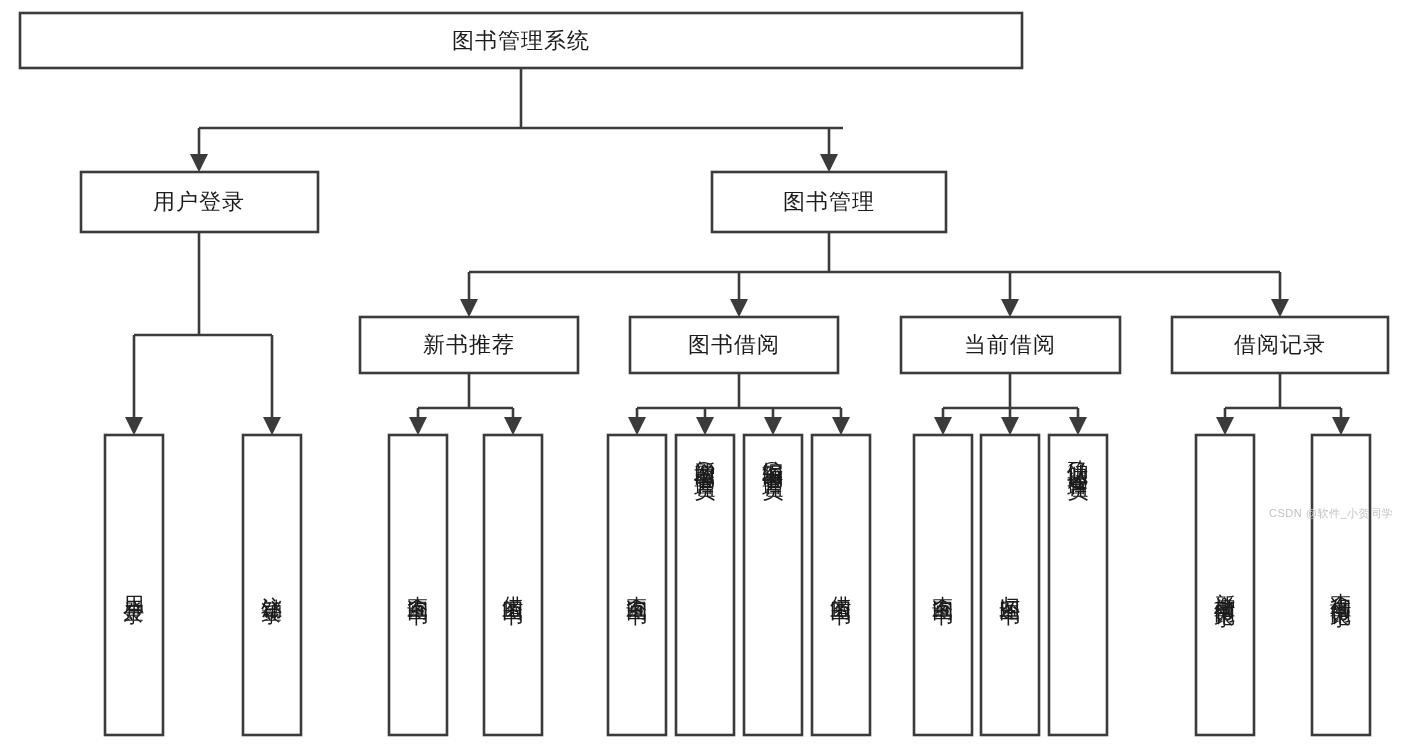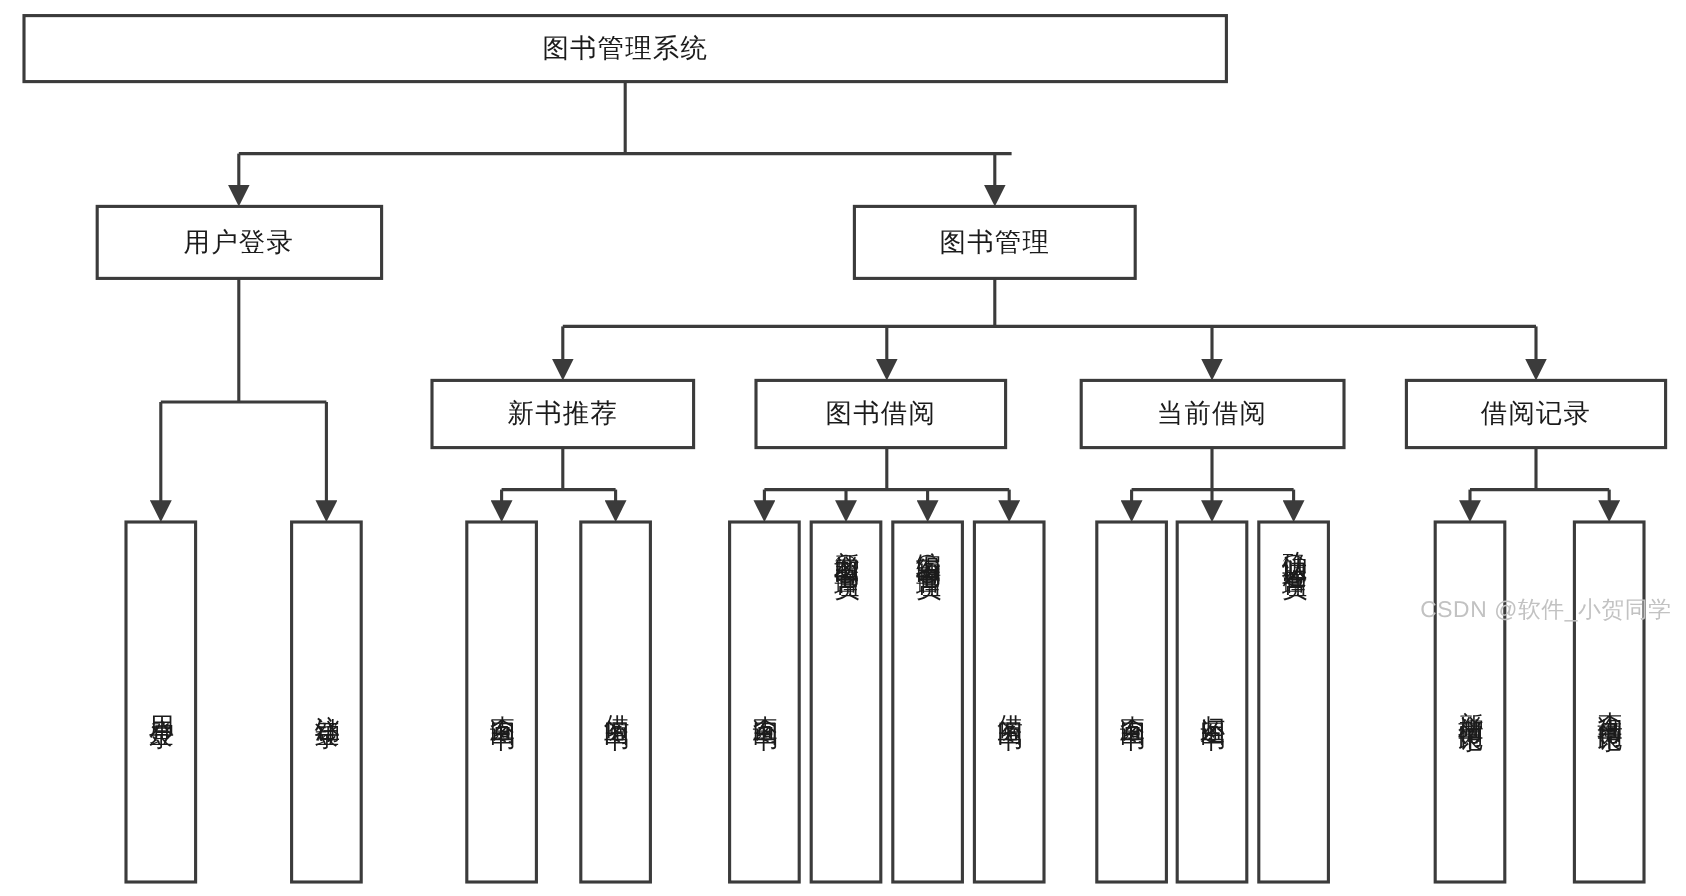--- a/index.html
+++ b/index.html
@@ -66,21 +66,21 @@
   }
   .arrow-head {
     fill: #3b3b3b;
     stroke: none;
   }
   .watermark {
     position: absolute;
     right: 12px;
     bottom: 6px;
     font-family: "Liberation Sans", "DejaVu Sans", sans-serif;
-    font-size: 19px;
+    font-size: 11px;
     color: #c2c2c2;
     letter-spacing: 0.5px;
     white-space: nowrap;
     user-select: none;
   }
 </style>
 </head>
 <body>
 
 <div id="diagram-root">

